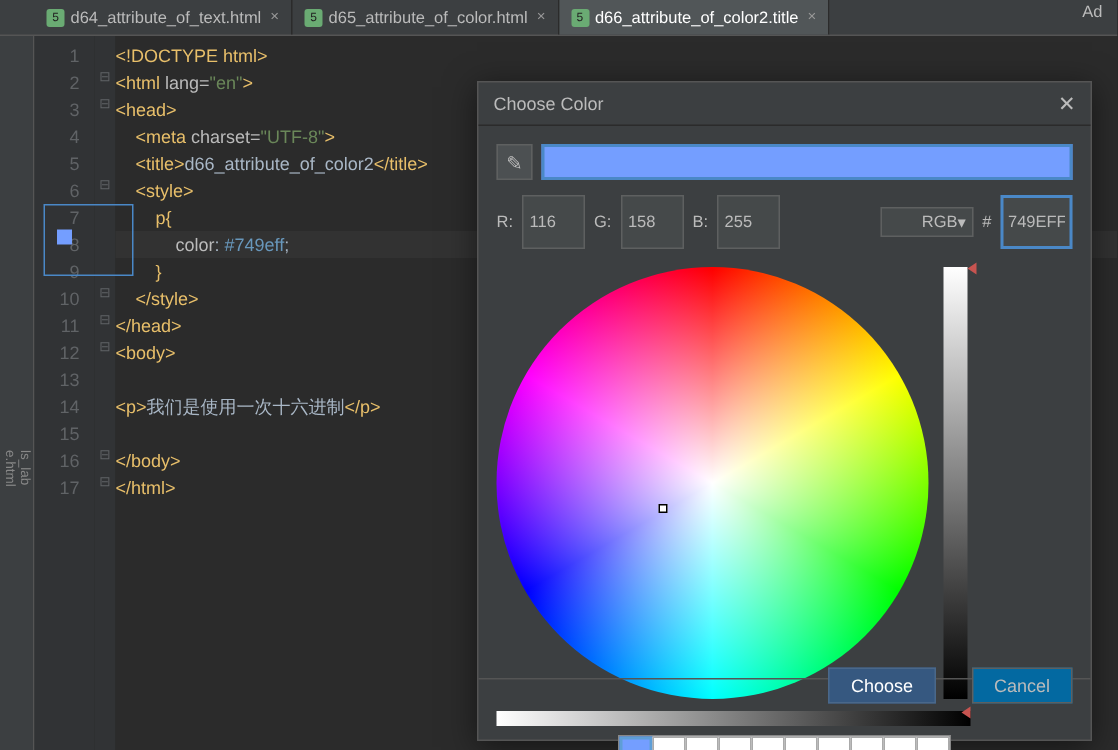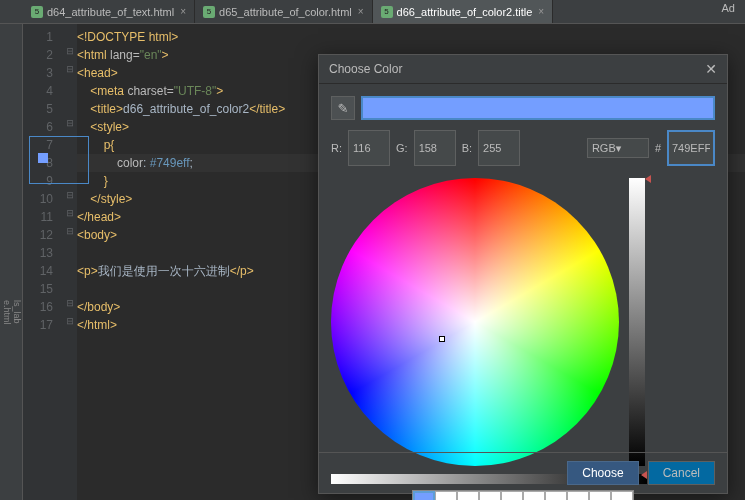--- a/index.html
+++ b/index.html
@@ -33,35 +33,35 @@
 .dialog{position:absolute;left:318px;top:54px;width:410px;height:440px;background:#3c3f41;border:1px solid #555;box-shadow:0 4px 20px rgba(0,0,0,.5)}
 .dlg-title{display:flex;justify-content:space-between;align-items:center;padding:6px 10px;color:#bbb;font-size:12px;border-bottom:1px solid #2b2b2b}
 .dlg-close{cursor:pointer;font-size:14px;color:#bbb}
 .dlg-body{padding:12px}
 .preview-row{display:flex;gap:6px;margin-bottom:10px}
 .eyedrop{width:24px;height:24px;background:#4c5052;border:1px solid #5e6060;display:flex;align-items:center;justify-content:center;cursor:pointer;color:#bbb;font-size:13px}
 .preview{flex:1;height:24px;background:#749eff;border:2px solid #4a88c7}
 .val-row{display:flex;align-items:center;gap:6px;margin-bottom:12px;font-size:11px;color:#bbb}
 .val-row label{color:#bbb}
 .num-in{width:42px;height:36px;background:#45494a;border:1px solid #5e6060;color:#bbb;padding:0 4px;font-size:11px}
-.sel-mode{width:62px;height:20px;background:#45494a;border:1px solid #5e6060;color:#bbb;font-size:11px;padding-left:4px;display:flex;align-items:center;justify-content:flex-start;padding-right:4px;cursor:pointer}
+.sel-mode{width:62px;height:20px;background:#45494a;border:1px solid #5e6060;color:#bbb;font-size:11px;padding-left:4px;display:flex;align-items:center;justify-content:flex-end;padding-right:4px;cursor:pointer}
 .hex-in{width:48px;height:36px;background:#45494a;border:2px solid #4a88c7;color:#bbb;padding:0 3px;font-size:11px}
 .picker-row{display:flex;gap:10px;margin-bottom:8px}
 .wheel{width:288px;height:288px;border-radius:50%;background:conic-gradient(red,#ff0,#0f0,#0ff,#00f,#f0f,red);position:relative;cursor:crosshair}
 .wheel::after{content:"";position:absolute;inset:0;border-radius:50%;background:radial-gradient(circle,#fff 0%,transparent 70%)}
 .wheel-mark{position:absolute;width:6px;height:6px;border:1px solid #000;background:#fff;left:108px;top:158px;z-index:2}
 .bright{width:16px;height:288px;background:linear-gradient(#fff,#000);position:relative;cursor:pointer}
 .bright-mark{position:absolute;right:-6px;top:-3px;width:0;height:0;border-top:4px solid transparent;border-bottom:4px solid transparent;border-right:6px solid #c75450}
 .hue-row{display:flex;align-items:center;margin-bottom:6px;position:relative}
 .hue{width:316px;height:10px;background:linear-gradient(90deg,#fff,#000);cursor:pointer;margin-left:0}
 .hue-mark{position:absolute;right:68px;top:-3px;width:0;height:0;border-top:4px solid transparent;border-bottom:4px solid transparent;border-right:6px solid #c75450}
 .pal{display:flex;border:1px solid #888;margin:0 auto;width:fit-content}
 .pal-cell{width:22px;height:22px;border:1px solid #aaa;background:#fff;cursor:pointer}
 .pal-cell.sel{background:#749eff;border:2px solid #5e9ed6}
-.btns{position:absolute;bottom:8px;right:12px;display:flex;gap:9px}
+.btns{position:absolute;bottom:24px;right:12px;display:flex;gap:24px}
 .btn{height:24px;padding:0 14px;background:#0369a1;border:1px solid #5e6060;color:#bbb;font-size:12px;display:flex;align-items:center;cursor:pointer}
 .btn.primary{background:#365880;border-color:#4a688a;color:#fff}
 .sep{position:absolute;bottom:40px;left:0;right:0;height:1px;background:#555}
 </style>
 </head>
 <body>
 
 <div class="top-tab">Ad</div>
 
 <div class="tabs">

